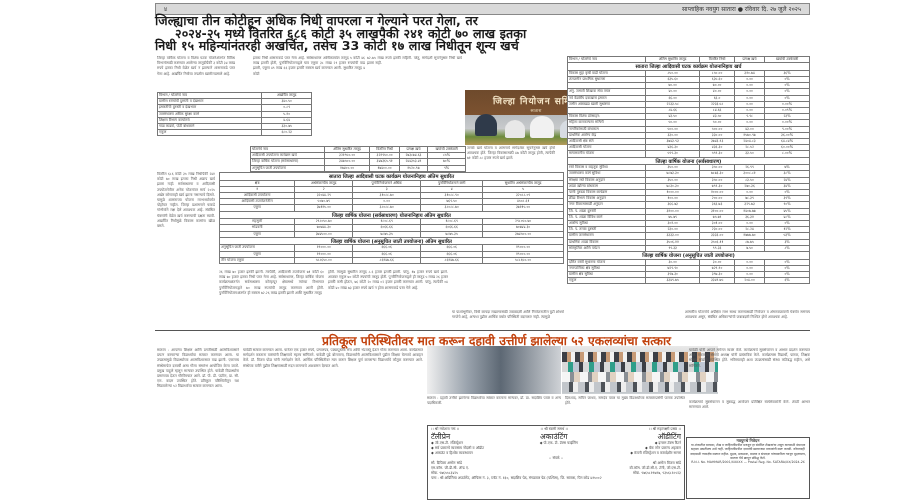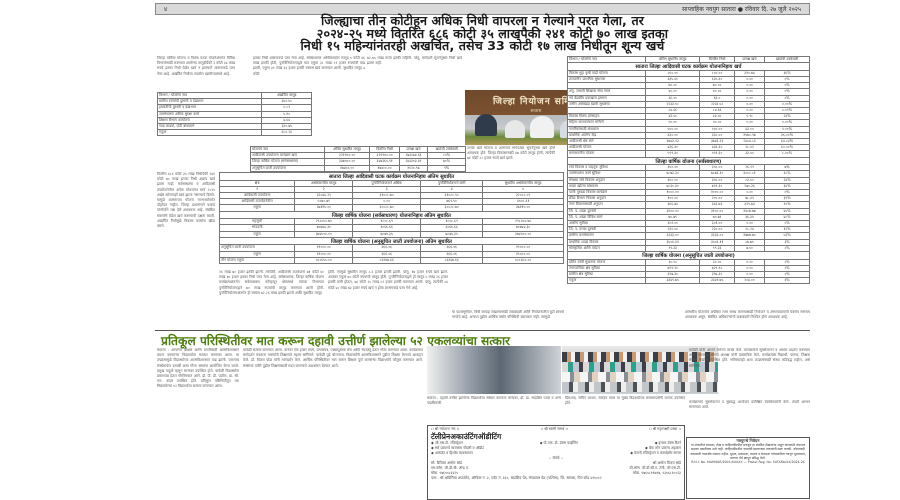--- a/index.html
+++ b/index.html
@@ -6,49 +6,49 @@
   html, body { width: 900px; height: 500px; background: #ffffff; overflow: hidden; }
   body { font-family: "DejaVu Sans", sans-serif; color: #222; position: relative; }
 
   .page { position: absolute; left: 155px; top: 0; width: 655px; height: 500px; background: #fff; }
 
   .folio { position: absolute; left: 0; top: 3px; width: 655px; height: 12px; background: #d9d9d9; border: 1px solid #888;
            font-size: 6px; line-height: 10px; padding: 0 6px; color: #333; }
   .folio .pg { position: absolute; left: 8px; top: 0; }
   .folio .mast { position: absolute; right: 8px; top: 0; }
 
-  .headline1 { position: absolute; top: 15px; left: 0; width: 655px; text-align: center; font-weight: bold;
+  .headline1 { position: absolute; top: 15px; left: 0; width: 655px; font-weight: bold;
                font-size: 12.6px; line-height: 12.6px; color: #1a1a1a; letter-spacing: 0.1px; }
   .headline1 div { white-space: nowrap; }
 
   .txt { position: absolute; font-size: 3.6px; line-height: 5.2px; color: #555; text-align: justify; overflow: hidden; }
 
   table.fin { position: absolute; border-collapse: collapse; font-size: 3.6px; color: #444; background: #fff; }
   table.fin td, table.fin th { border: 0.6px solid #777; padding: 0 1px; line-height: 5.2px; text-align: center; font-weight: normal; white-space: nowrap; overflow: hidden; }
   table.fin td.l { text-align: left; }
   table.fin tr.sec td { font-weight: bold; font-size: 5px; line-height: 6.6px; color: #222; }
   table.fin tr.hd td { color: #333; }
 
   .photo1 { position: absolute; left: 310px; top: 90px; width: 142px; height: 55px; overflow: hidden;
             background: linear-gradient(#6e4a2c 0%, #7c5230 45%, #b8bcbf 46%, #c8cacc 70%, #6c8b3b 85%, #b49a5c 100%); }
   .photo1 .banner { position: absolute; top: 4px; left: 0; width: 100%; text-align: center; color: #f3e4c6; font-size: 9px; font-weight: bold; letter-spacing: 1px; }
   .photo1 .banner2 { position: absolute; top: 17px; left: 0; width: 100%; text-align: center; color: #e8d9b8; font-size: 4.5px; }
   .person { position: absolute; border-radius: 50% 50% 10% 10%; }
 
   .rule { position: absolute; height: 1px; background: #555; }
 
-  .headline2 { position: absolute; top: 332px; left: 6px; width: 655px; text-align: left; font-weight: bold; font-size: 12.2px; color: #4d7c0f; white-space: nowrap; }
+  .headline2 { position: absolute; top: 332px; left: 14px; width: 655px; text-align: center; font-weight: bold; font-size: 12.2px; color: #c2410c; white-space: nowrap; }
 
   .photo2 { position: absolute; left: 407px; top: 346px; width: 156px; height: 48px; overflow: hidden;
             background: linear-gradient(#e9e9e9 0%, #d8d8d8 20%, #9aa3aa 40%, #5e6b76 70%, #cfd3d6 100%); }
   .photo2 .crowdrow { position: absolute; left: 0; width: 100%; height: 10px; }
 
   .adbox { position: absolute; left: 272px; top: 425px; width: 258px; height: 75px; border: 0.8px solid #555; padding: 1px 3px; font-size: 3.6px; line-height: 5px; color: #444; }
   .adbox .tagline { text-align: center; }
-  .adbox .brand { display: flex; justify-content: flex-start; font-size: 7.5px; font-weight: bold; color: #222; line-height: 9px; }
+  .adbox .brand { display: flex; justify-content: space-between; font-size: 7.5px; font-weight: normal; color: #222; line-height: 9px; }
   .adbox .row { display: flex; justify-content: space-between; }
 
   .notice { position: absolute; left: 531px; top: 437px; width: 124px; height: 62px; border: 0.8px solid #555; padding: 1px 2px;
             font-size: 3.2px; line-height: 4.2px; color: #444; text-align: center; overflow: hidden; }
   .notice .ntitle { font-weight: bold; font-size: 4px; }
 </style>
 </head>
 <body>
 
 <div class="page">

